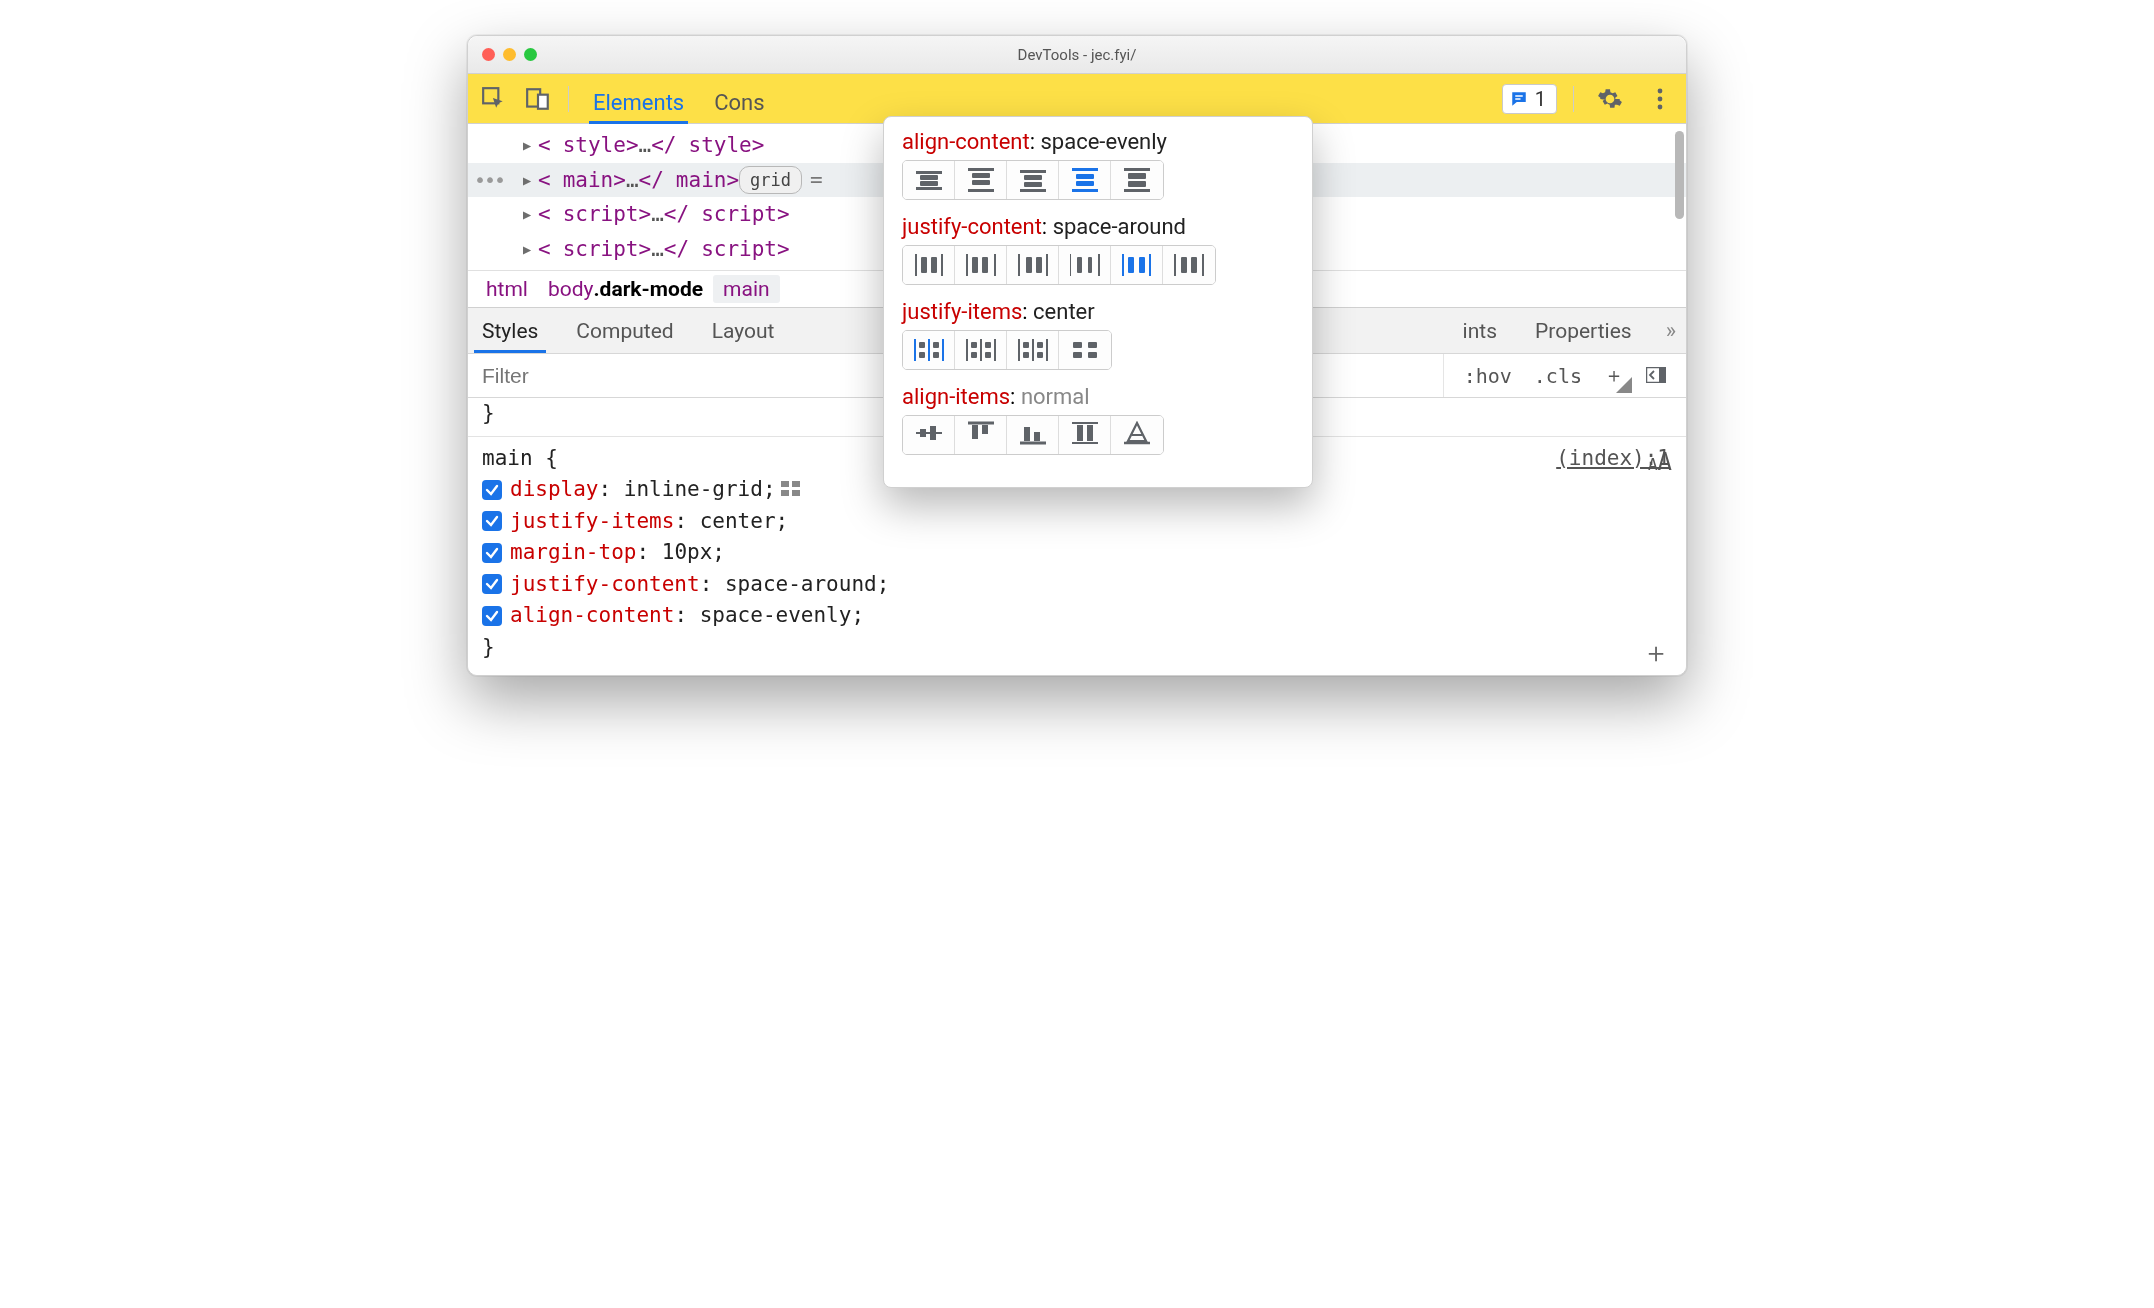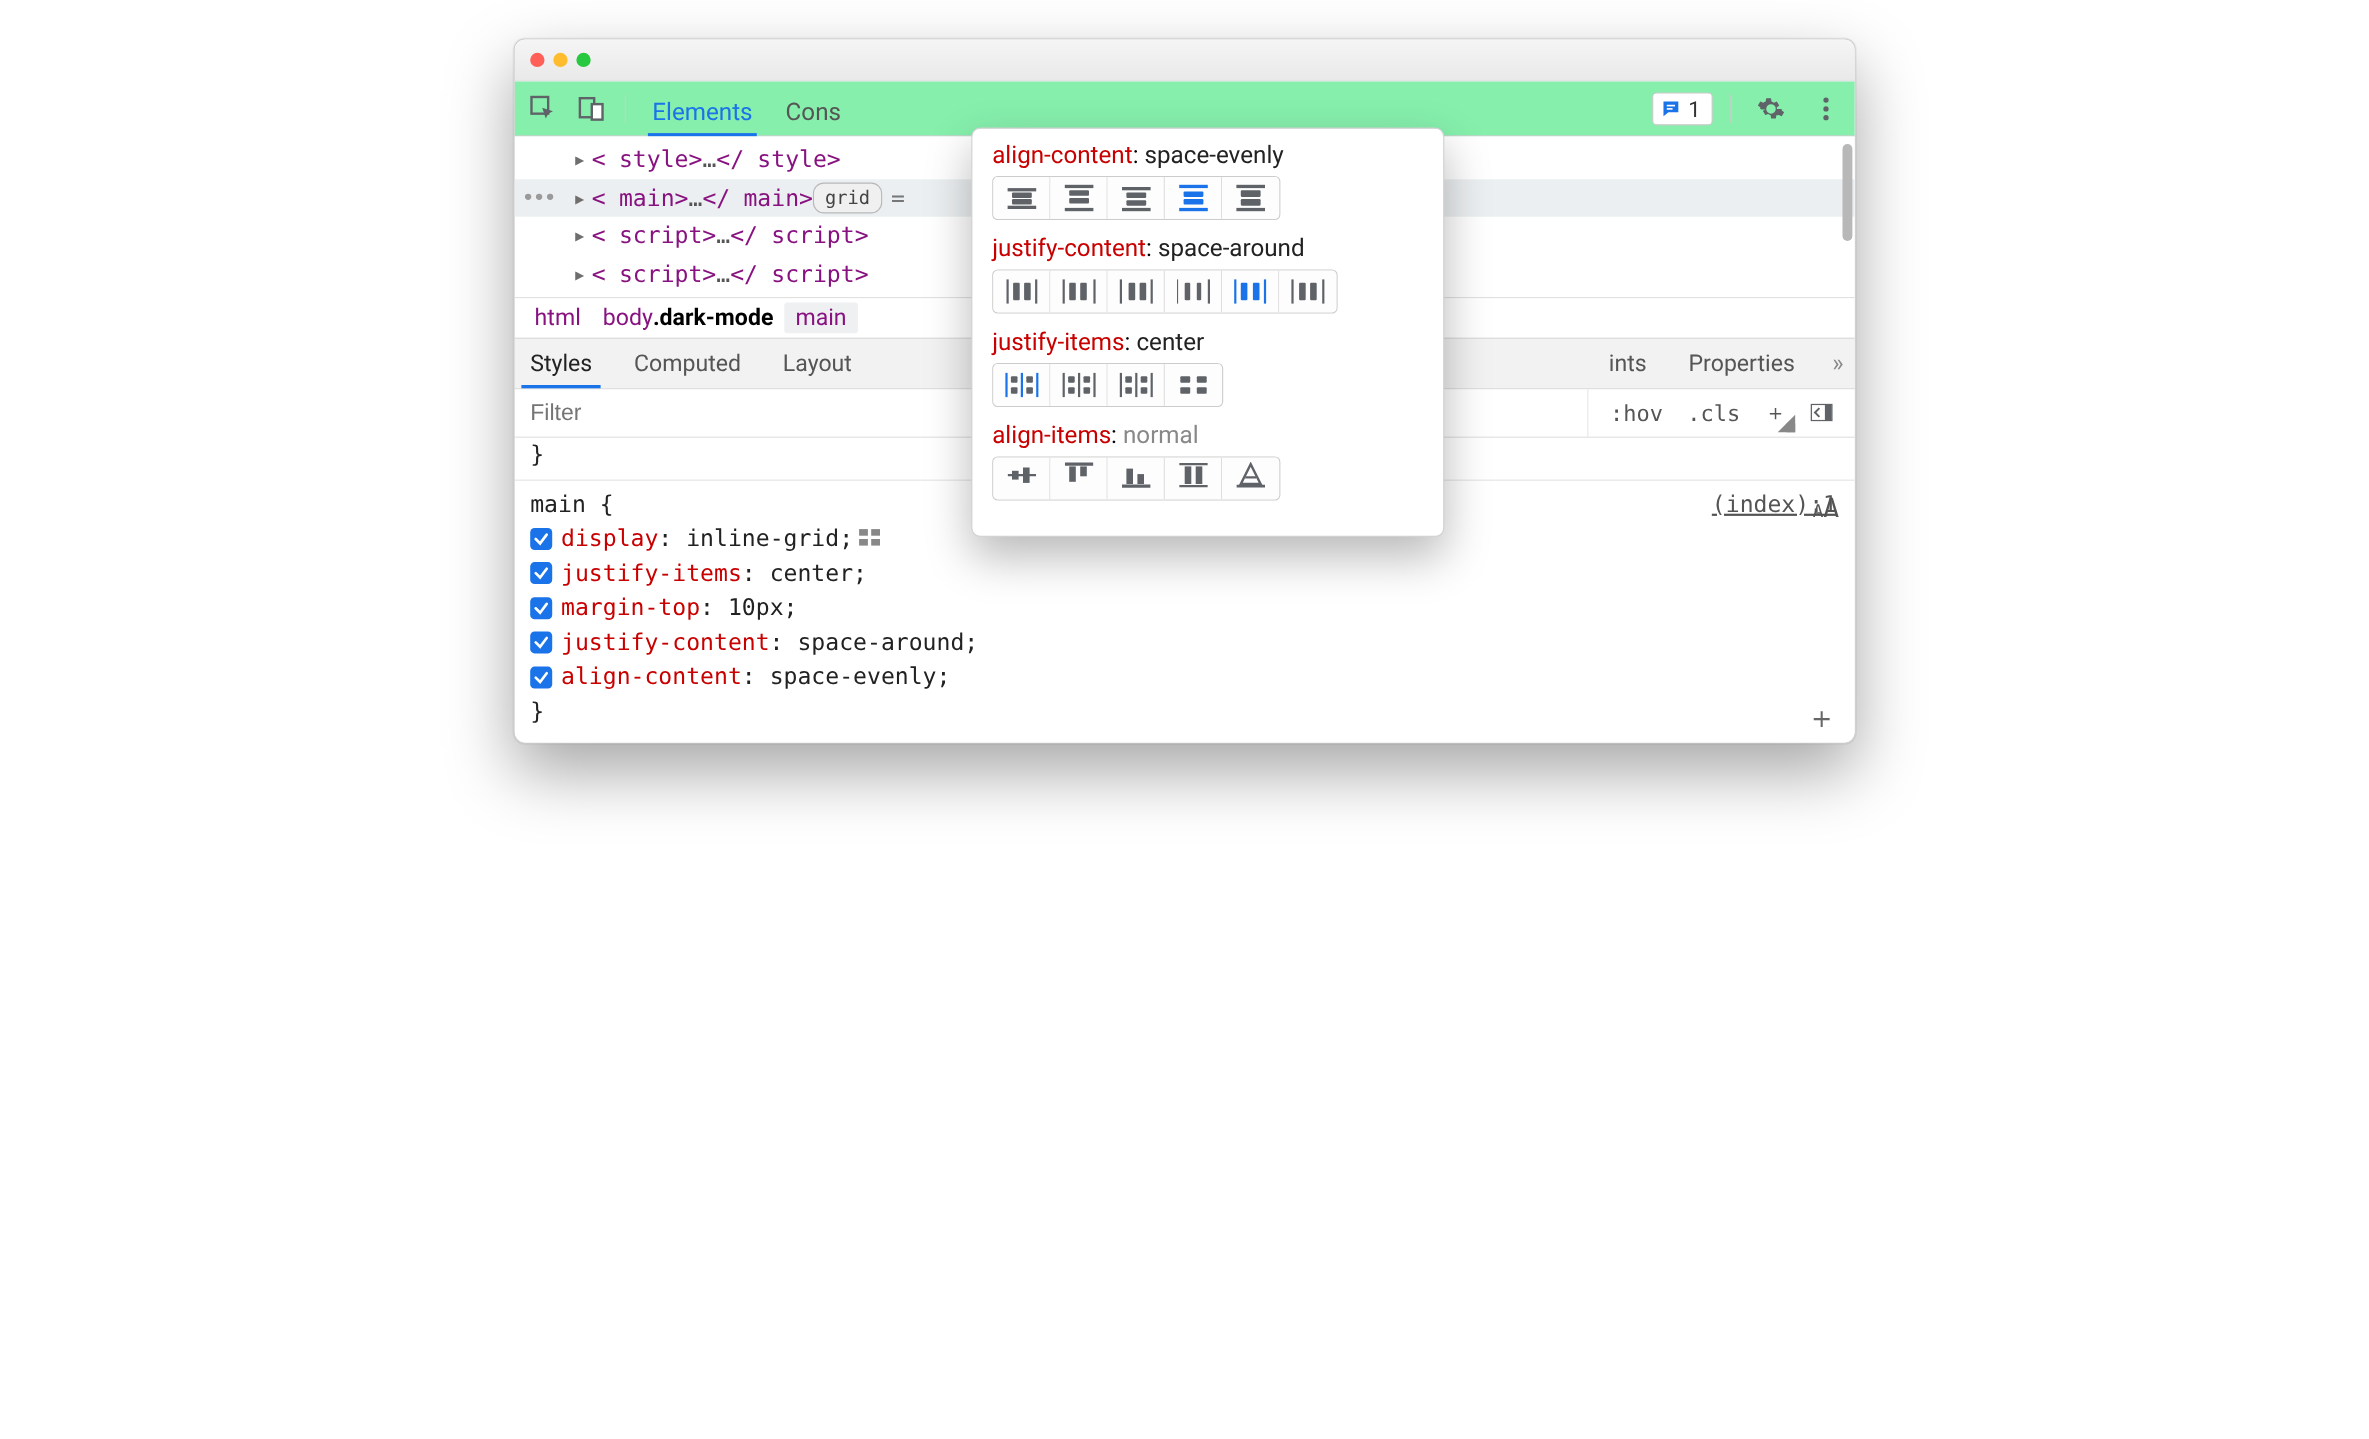--- a/index.html
+++ b/index.html
@@ -40,21 +40,21 @@
     font-size:15px; color:#555; font-weight:400;
     pointer-events:none;
   }
 
   .toolbar {
     height: 50px;
     border-bottom: 1px solid #d0d0d0;
     display: flex; align-items: center;
     padding: 0 6px;
     gap: 4px;
-    background:#86efac;
+    background:#fde047;
   }
   .toolbar .icon-btn {
     width: 40px; height: 40px;
     display:flex; align-items:center; justify-content:center;
     color:#555; cursor:pointer; border-radius:4px;
   }
   .toolbar-sep { width:1px; height:26px; background:#ccc; margin:0 6px; }
   .tabs { display:flex; height:100%; align-items:flex-end; gap: 26px; margin-left: 12px; }
   .tab {
     font-size:22px; color:#555; padding: 10px 2px 8px;
@@ -249,20 +249,21 @@
 <body>
 
 <div class="window">
 
   <div class="titlebar">
     <div class="tl-dots">
       <div class="tl-dot tl-red"></div>
       <div class="tl-dot tl-yel"></div>
       <div class="tl-dot tl-grn"></div>
     </div>
+    <div class="titlebar-title">DevTools - jec.fyi/</div>
   </div>
 
   <div class="toolbar">
     <div class="icon-btn">
       <svg width="26" height="26" viewBox="0 0 24 24">
           <rect x="2" y="2" width="14" height="14" fill="none" stroke="#5f6368" stroke-width="2"></rect>
           <path d="M11 11 L20 14 L16 16 L14 20 Z" fill="#5f6368"></path>
         </svg>
     </div>
     <div class="icon-btn">

